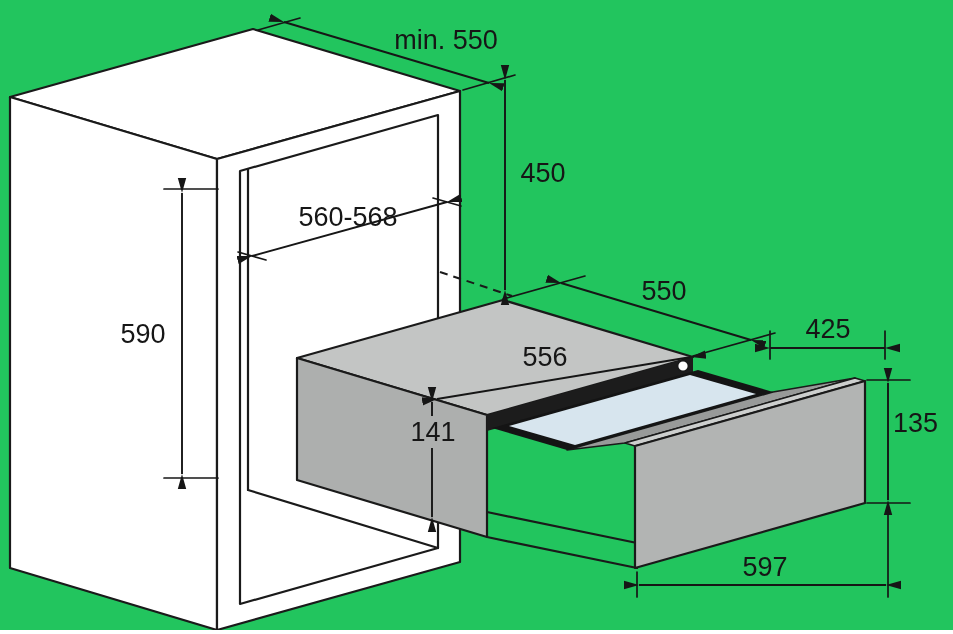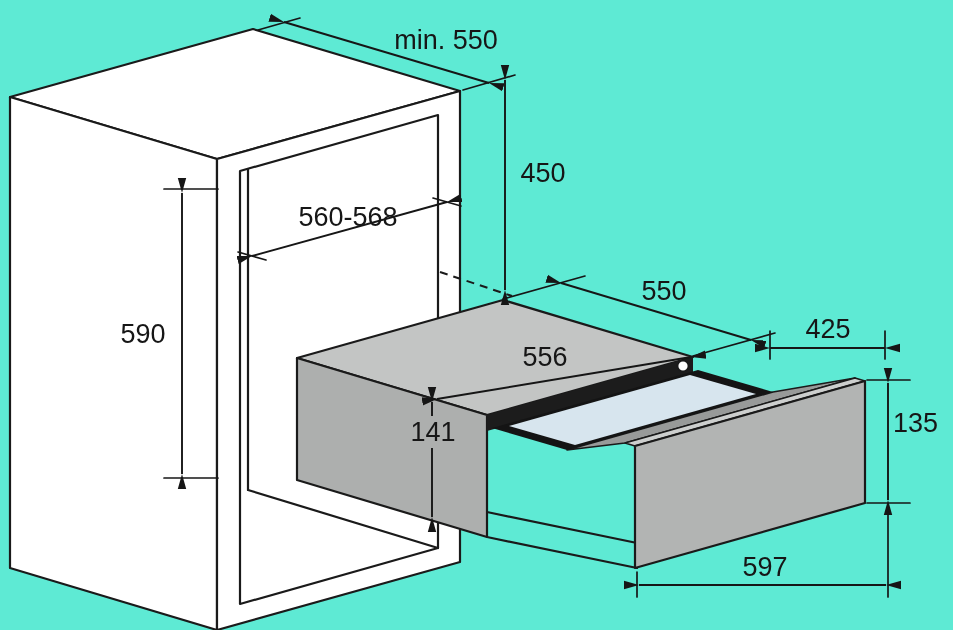--- a/index.html
+++ b/index.html
@@ -1,16 +1,16 @@
 <!DOCTYPE html>
 <html><head>
 <meta charset="utf-8">
 <style>
   html,body{margin:0;padding:0;background:#ffffff;}
-  .stage{position:relative;width:953px;height:630px;background:#5eead4;overflow:hidden;font-family:"Liberation Sans",sans-serif;}
+  .stage{position:relative;width:953px;height:630px;background:#22c55e;overflow:hidden;font-family:"Liberation Sans",sans-serif;}
   svg{display:block;}
   .cab{fill:#ffffff;stroke:#1a1a1a;stroke-width:2.2;stroke-linejoin:round;}
   .cabline{fill:none;stroke:#1a1a1a;stroke-width:2.2;stroke-linecap:round;}
   .openln{fill:none;stroke:#1a1a1a;stroke-width:2.2;stroke-linejoin:round;}
   .facet{stroke:#1a1a1a;stroke-width:2.2;stroke-linejoin:round;}
   .thin{stroke:#1a1a1a;stroke-width:1.6;stroke-linejoin:round;}
   .noline{stroke:none;}
   .dash{fill:none;stroke:#1a1a1a;stroke-width:2;stroke-dasharray:8 6;}
   .dim{fill:none;stroke:#161616;stroke-width:1.9;}
   .tick{fill:none;stroke:#161616;stroke-width:1.7;stroke-linecap:round;}

